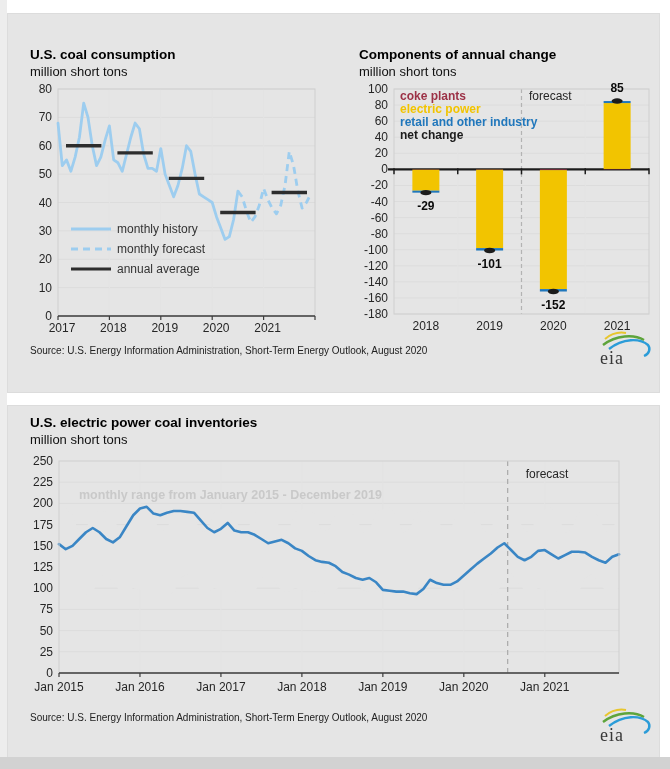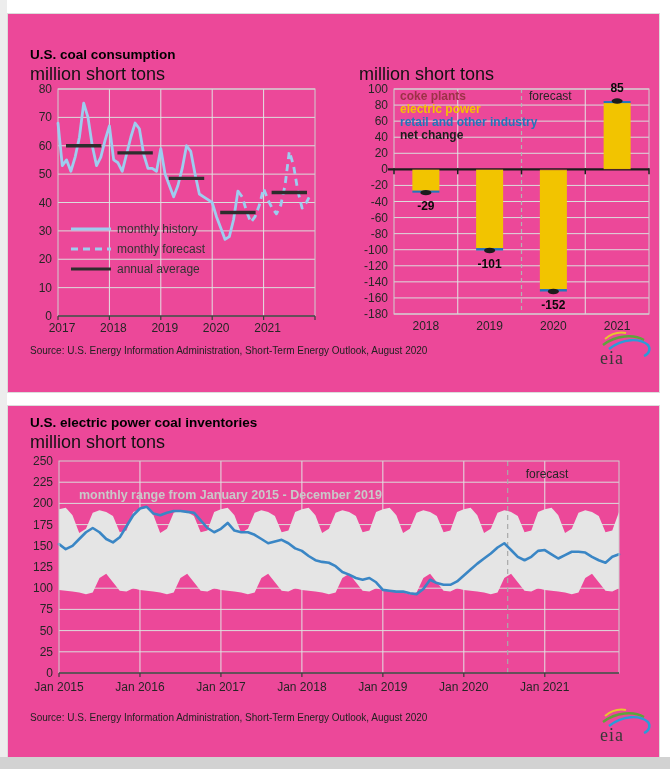--- a/index.html
+++ b/index.html
@@ -1,24 +1,24 @@
 <!DOCTYPE html>
 <html><head>
 <meta charset="utf-8">
 <style>
   html,body{margin:0;padding:0;}
   body{width:670px;height:769px;background:#ffffff;position:relative;overflow:hidden;
        font-family:"Liberation Sans","DejaVu Sans",sans-serif;}
   .strip-left{position:absolute;left:0;top:0;width:7px;height:769px;background:#ededed;}
   .strip-bottom{position:absolute;left:0;top:757px;width:670px;height:12px;background:#d2d2d2;}
-  .panel{position:absolute;left:7px;width:653px;background:#ec4899;border:1px solid #dcdcdc;box-sizing:border-box;}
+  .panel{position:absolute;left:7px;width:653px;background:#e5e5e5;border:1px solid #dcdcdc;box-sizing:border-box;}
   .panel1{top:13px;height:380px;}
   .panel2{top:405px;height:434px;}
   .chart-title{position:absolute;font-size:13.5px;font-weight:bold;color:#000;white-space:nowrap;}
-  .chart-sub{position:absolute;font-size:18px;color:#111;white-space:nowrap;}
+  .chart-sub{position:absolute;font-size:13px;color:#111;white-space:nowrap;}
   .source{position:absolute;font-size:10px;color:#222;white-space:nowrap;}
   svg{position:absolute;overflow:visible;}
   svg text{font-family:"Liberation Sans","DejaVu Sans",sans-serif;}
   .ax{font-size:12px;fill:#262626;}
   .axb{font-size:12px;font-weight:bold;fill:#0a0a0a;}
   .leg{font-size:12px;fill:#333;}
   .legb{font-size:12px;font-weight:bold;}
   .fct{font-size:12px;fill:#262626;}
   .bandlbl{font-size:12.5px;font-weight:bold;fill:#c9c9c9;}
   .logo{position:absolute;width:58px;height:40px;}
@@ -27,20 +27,21 @@
   .logo-arcs{left:0;top:0;}
 </style>
 </head>
 <body>
 
 <div class="strip-left"></div>
 
 <div class="panel panel1">
   <div class="chart-title" style="left:22px;top:33px">U.S. coal consumption</div>
   <div class="chart-sub" style="left:22px;top:50px">million short tons</div>
+  <div class="chart-title" style="left:351px;top:33px">Components of annual change</div>
   <div class="chart-sub" style="left:351px;top:50px">million short tons</div>
   <svg id="svg1" style="left:19px;top:61px" width="300" height="268">
       <line x1="31" y1="14" x2="288" y2="14" stroke="#dcdcdc" stroke-width="1"></line>
       <text x="25" y="18" class="ax" text-anchor="end">80</text>
       <line x1="31" y1="42.375" x2="288" y2="42.375" stroke="#dcdcdc" stroke-width="1"></line>
       <text x="25" y="46.375" class="ax" text-anchor="end">70</text>
       <line x1="31" y1="70.75" x2="288" y2="70.75" stroke="#dcdcdc" stroke-width="1"></line>
       <text x="25" y="74.75" class="ax" text-anchor="end">60</text>
       <line x1="31" y1="99.125" x2="288" y2="99.125" stroke="#dcdcdc" stroke-width="1"></line>
       <text x="25" y="103.125" class="ax" text-anchor="end">50</text>

